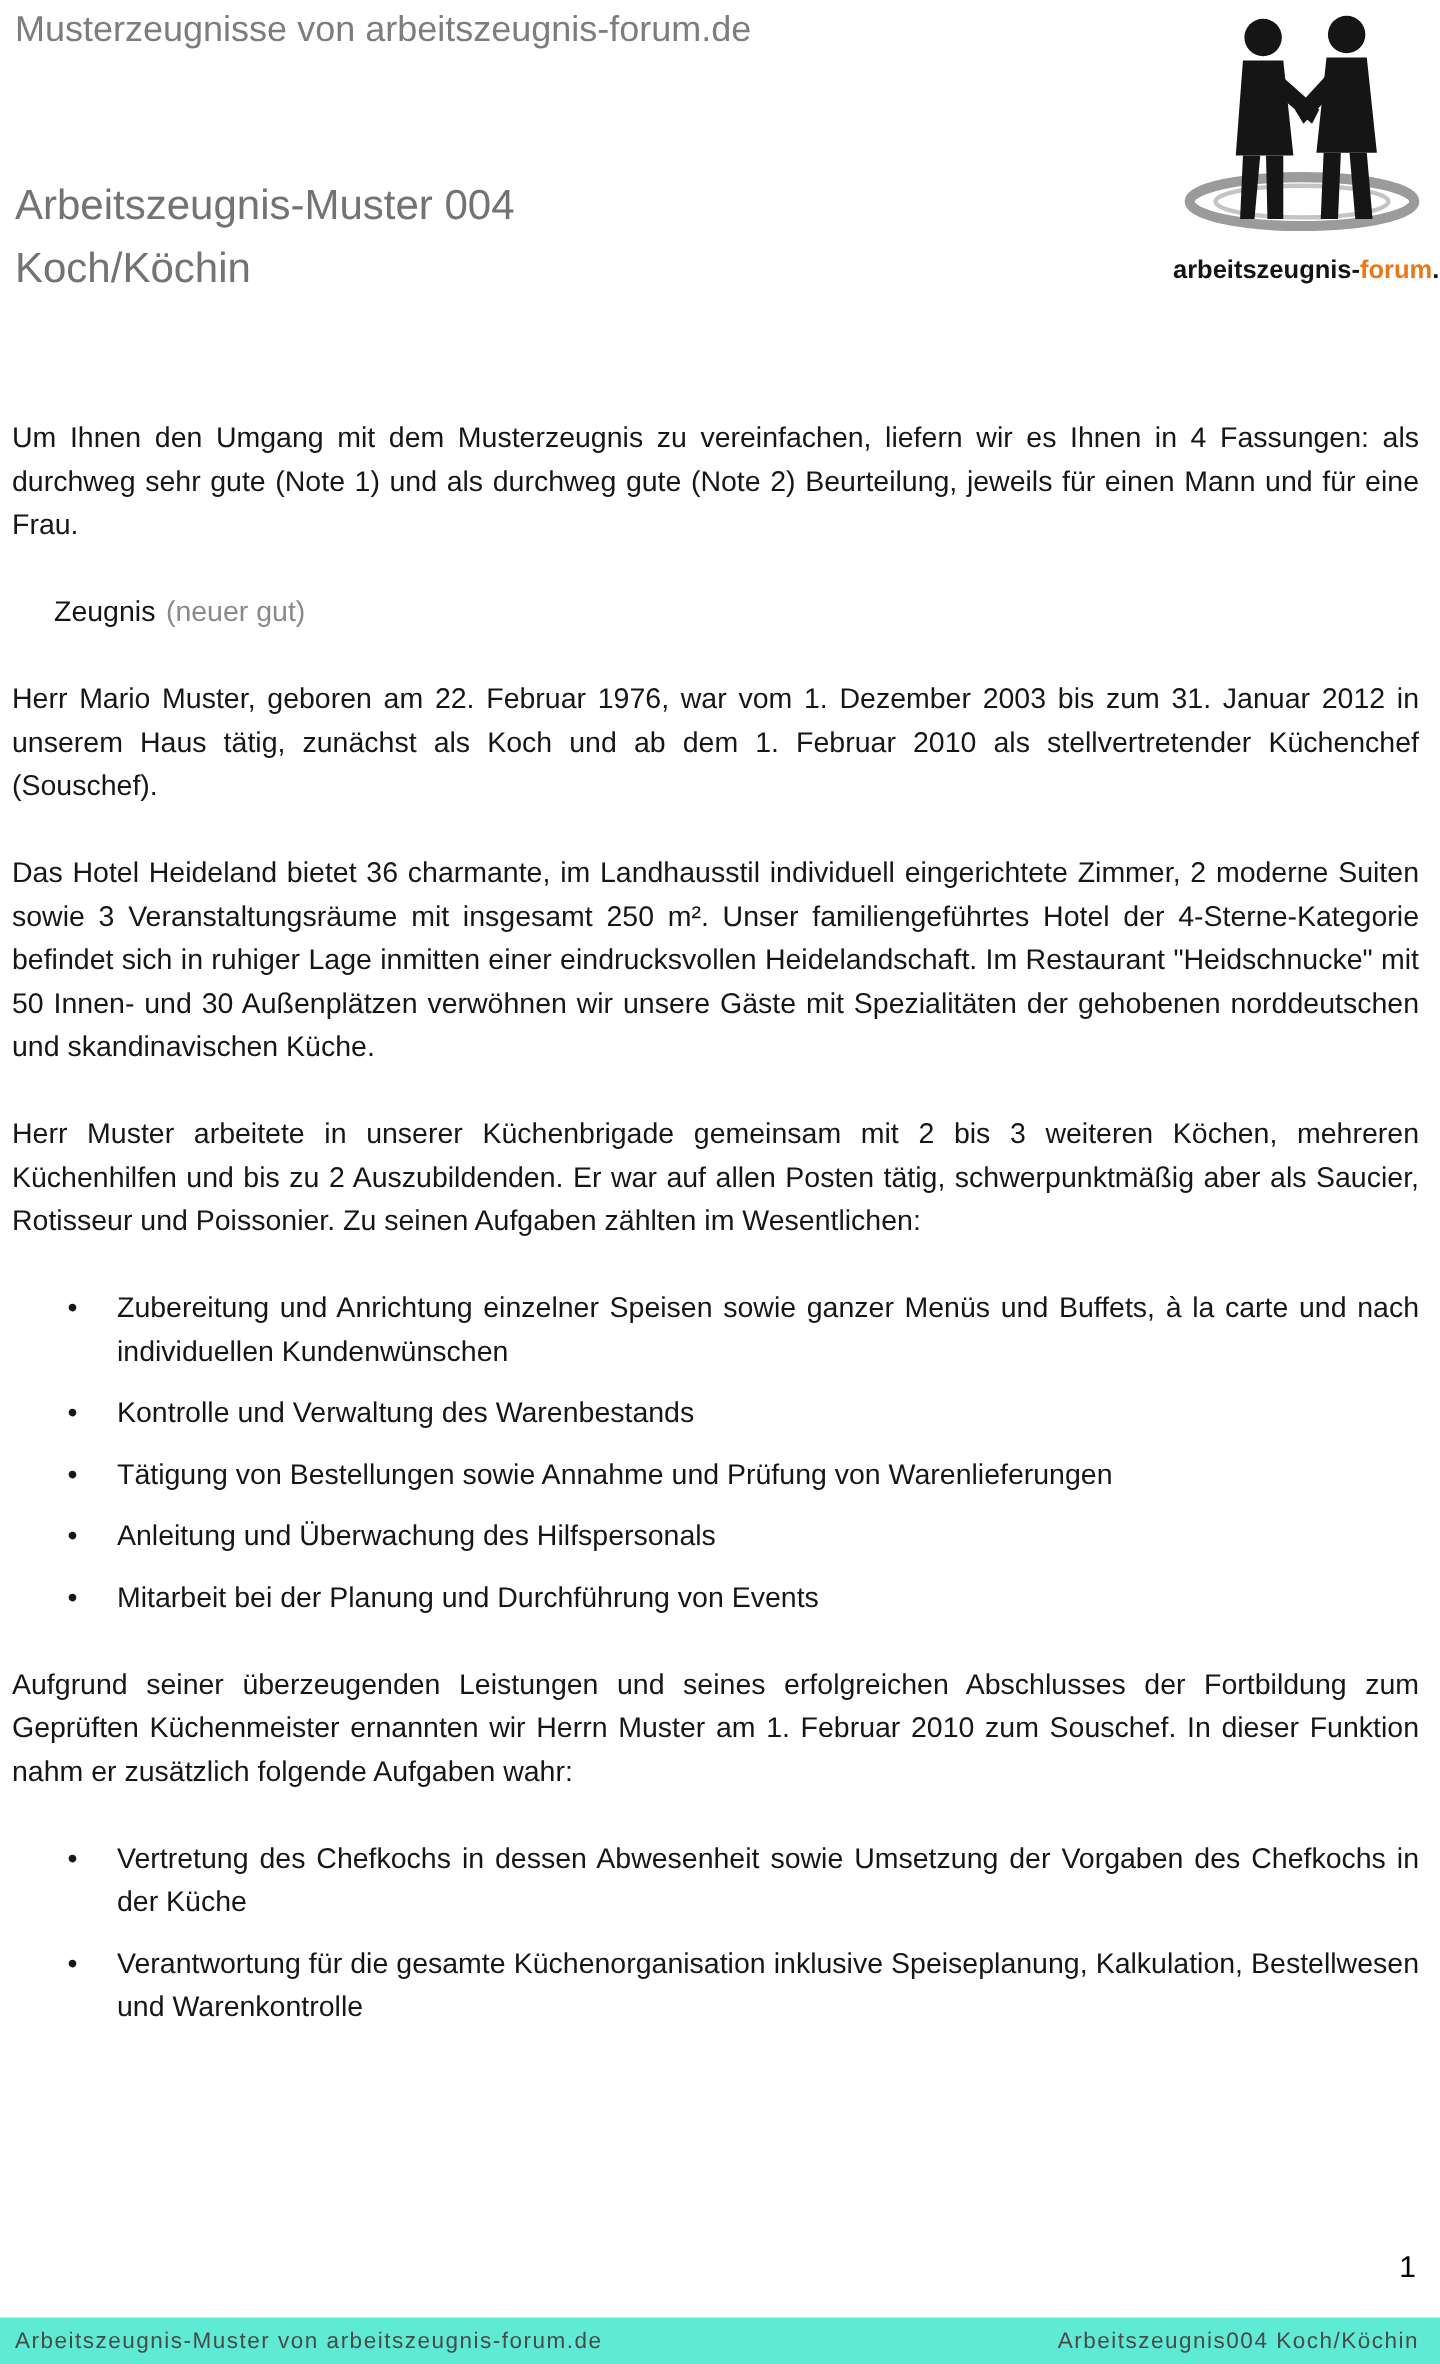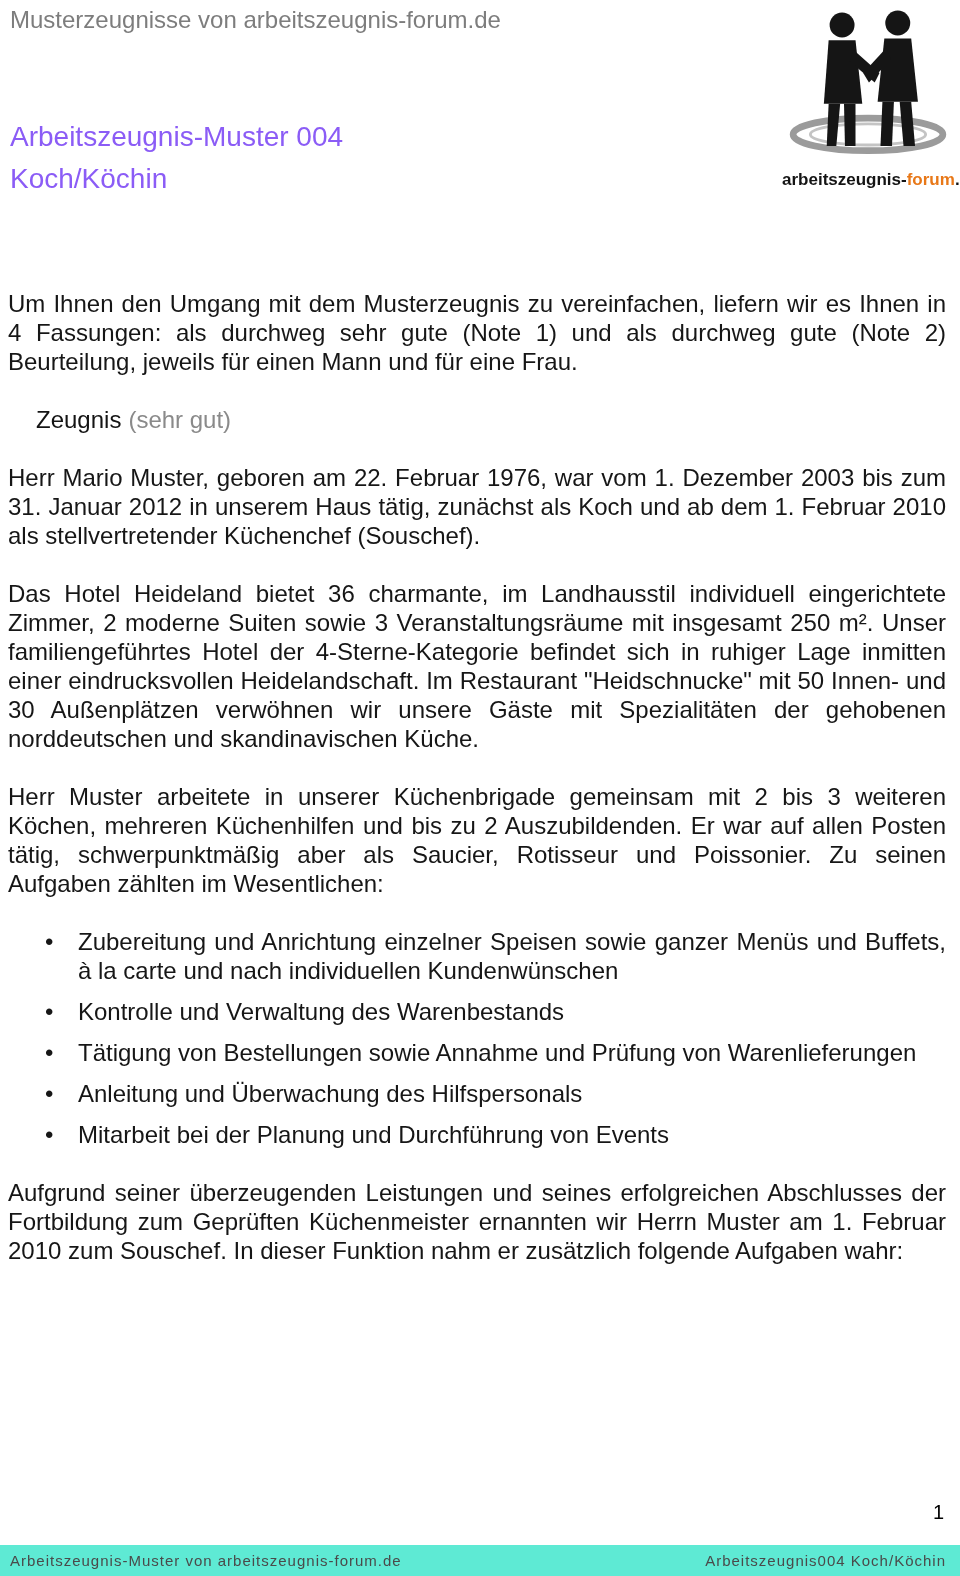--- a/index.html
+++ b/index.html
@@ -35,27 +35,27 @@
     white-space:nowrap;
     margin-top:2px;
   }
   .logo-text .orange { color:#e87818; }
 
   .doc-title {
     position:absolute;
     top:116px; left:10px;
     font-size:28px;
     line-height:42px;
-    color:#8b5cf6;
+    color:#737373;
   }
 
   .content {
     position:absolute;
-    top:289px; left:8px; right:14px;
-    font-size:24px;
+    top:278px; left:8px; right:14px;
+    font-size:19px;
     line-height:29px;
     color:#161616;
     text-align:justify;
   }
   .content p { margin:0 0 29px 0; }
 
   .heading { margin-top:26px !important; text-align:left; }
   .h-main { color:#141414; margin-right:7px;margin-left:28px; }
   .h-note { color:#8a8a8a; }
 
@@ -125,36 +125,40 @@
   </div>
 
   <div class="doc-title">
     <div>Arbeitszeugnis-Muster 004</div>
     <div>Koch/Köchin</div>
   </div>
 
   <div class="content">
     <p>Um Ihnen den Umgang mit dem Musterzeugnis zu vereinfachen, liefern wir es Ihnen in 4 Fassungen: als durchweg sehr gute (Note 1) und als durchweg gute (Note 2) Beurteilung, jeweils für einen Mann und für eine Frau.</p>
 
-    <p class="heading"><span class="h-main">Zeugnis</span><span class="h-note">(sehr gut)</span></p>
+    <p class="heading"><span class="h-main">Zeugnis</span><span class="h-note">(neuer gut)</span></p>
 
     <p>Herr Mario Muster, geboren am 22. Februar 1976, war vom 1. Dezember 2003 bis zum 31. Januar 2012 in unserem Haus tätig, zunächst als Koch und ab dem 1. Februar 2010 als stellvertretender Küchenchef (Souschef).</p>
     <p>Das Hotel Heideland bietet 36 charmante, im Landhausstil individuell eingerichtete Zimmer, 2 moderne Suiten sowie 3 Veranstaltungsräume mit insgesamt 250 m². Unser familiengeführtes Hotel der 4-Sterne-Kategorie befindet sich in ruhiger Lage inmitten einer eindrucksvollen Heidelandschaft. Im Restaurant "Heidschnucke" mit 50 Innen- und 30 Außenplätzen verwöhnen wir unsere Gäste mit Spezialitäten der gehobenen norddeutschen und skandinavischen Küche.</p>
     <p>Herr Muster arbeitete in unserer Küchenbrigade gemeinsam mit 2 bis 3 weiteren Köchen, mehreren Küchenhilfen und bis zu 2 Auszubildenden. Er war auf allen Posten tätig, schwerpunktmäßig aber als Saucier, Rotisseur und Poissonier. Zu seinen Aufgaben zählten im Wesentlichen:</p>
 
     <ul>
       <li>Zubereitung und Anrichtung einzelner Speisen sowie ganzer Menüs und Buffets, à la carte und nach individuellen Kundenwünschen</li>
       <li>Kontrolle und Verwaltung des Warenbestands</li>
       <li>Tätigung von Bestellungen sowie Annahme und Prüfung von Warenlieferungen</li>
       <li>Anleitung und Überwachung des Hilfspersonals</li>
       <li>Mitarbeit bei der Planung und Durchführung von Events</li>
     </ul>
 
     <p>Aufgrund seiner überzeugenden Leistungen und seines erfolgreichen Abschlusses der Fortbildung zum Geprüften Küchenmeister ernannten wir Herrn Muster am 1. Februar 2010 zum Souschef. In dieser Funktion nahm er zusätzlich folgende Aufgaben wahr:</p>
 
+    <ul>
+      <li>Vertretung des Chefkochs in dessen Abwesenheit sowie Umsetzung der Vorgaben des Chefkochs in der Küche</li>
+      <li>Verantwortung für die gesamte Küchenorganisation inklusive Speiseplanung, Kalkulation, Bestellwesen und Warenkontrolle</li>
+    </ul>
   </div>
 
   <div class="page-number">1</div>
 
   <div class="footer-bar">
     <span>Arbeitszeugnis-Muster von arbeitszeugnis-forum.de</span>
     <span>Arbeitszeugnis004 Koch/Köchin</span>
   </div>
 
 </div>

